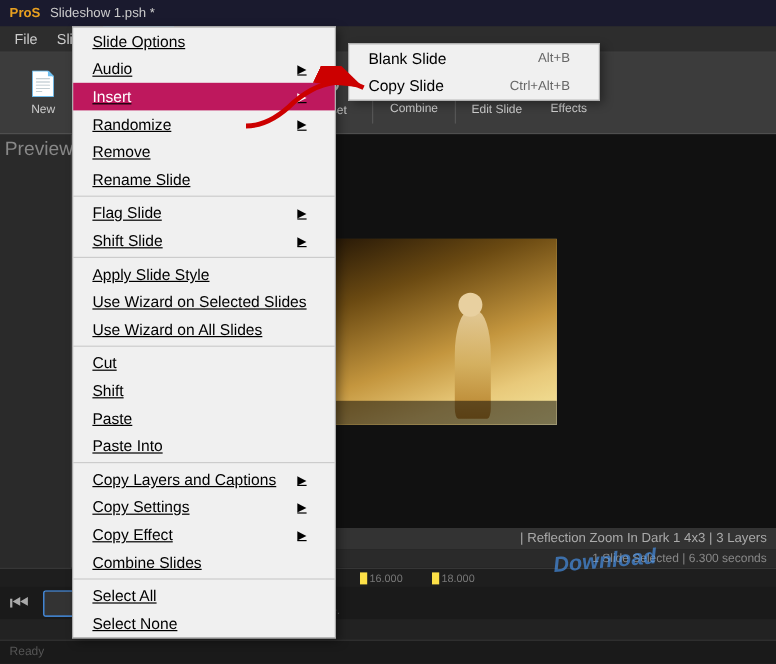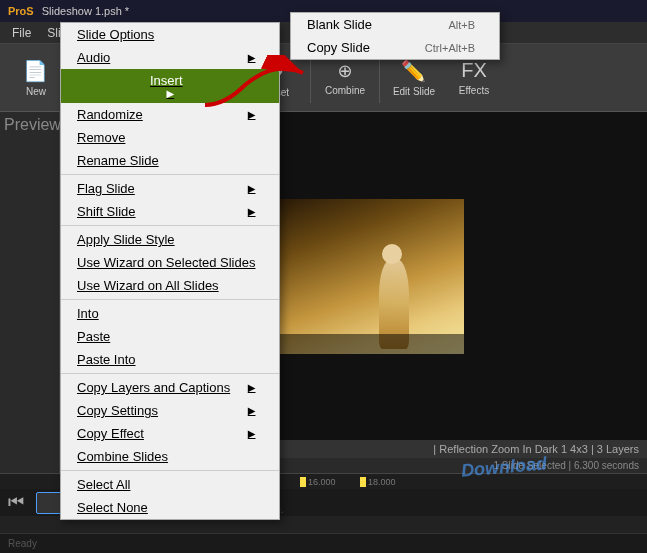--- a/index.html
+++ b/index.html
@@ -231,36 +231,35 @@
       font-size: 13px;
       color: #000;
       pointer-events: all;
     }
     .dropdown-menu.primary {
       top: 22px; 
       left: 60px;
       text-decoration: underline;
     }
     .dropdown-menu.submenu-insert {
-      top: 12px;
+      top: 36px;
       left: 290px;
     }
     .dropdown-item {
       padding: 4px 24px 4px 16px;
       cursor: pointer;
       display: flex;
       align-items: center;
       justify-content: space-between;
       white-space: nowrap;
       position: relative;
     }
     .dropdown-item.highlighted {
-      background: #4d7c0f;
+      background: #be185d;
       color: white;
-      flex-direction: column;
     }
     .dropdown-item .shortcut {
       color: #666;
       font-size: 11px;
       margin-left: 20px;
     }
     .dropdown-item .arrow {
       margin-left: 8px;
       font-size: 10px;
     }
@@ -449,21 +448,24 @@
       <span>Apply Slide Style</span>
     </div>
     <div class="dropdown-item">
       <span>Use Wizard on Selected Slides</span>
     </div>
     <div class="dropdown-item">
       <span>Use Wizard on All Slides</span>
     </div>
     <div class="dropdown-separator"></div>
     <div class="dropdown-item">
-      <span>Into</span>
+      <span>Cut</span>
+    </div>
+    <div class="dropdown-item">
+      <span>Shift</span>
     </div>
     <div class="dropdown-item">
       <span>Paste</span>
     </div>
     <div class="dropdown-item">
       <span>Paste Into</span>
     </div>
     <div class="dropdown-separator"></div>
     <div class="dropdown-item">
       <span>Copy Layers and Captions</span>

